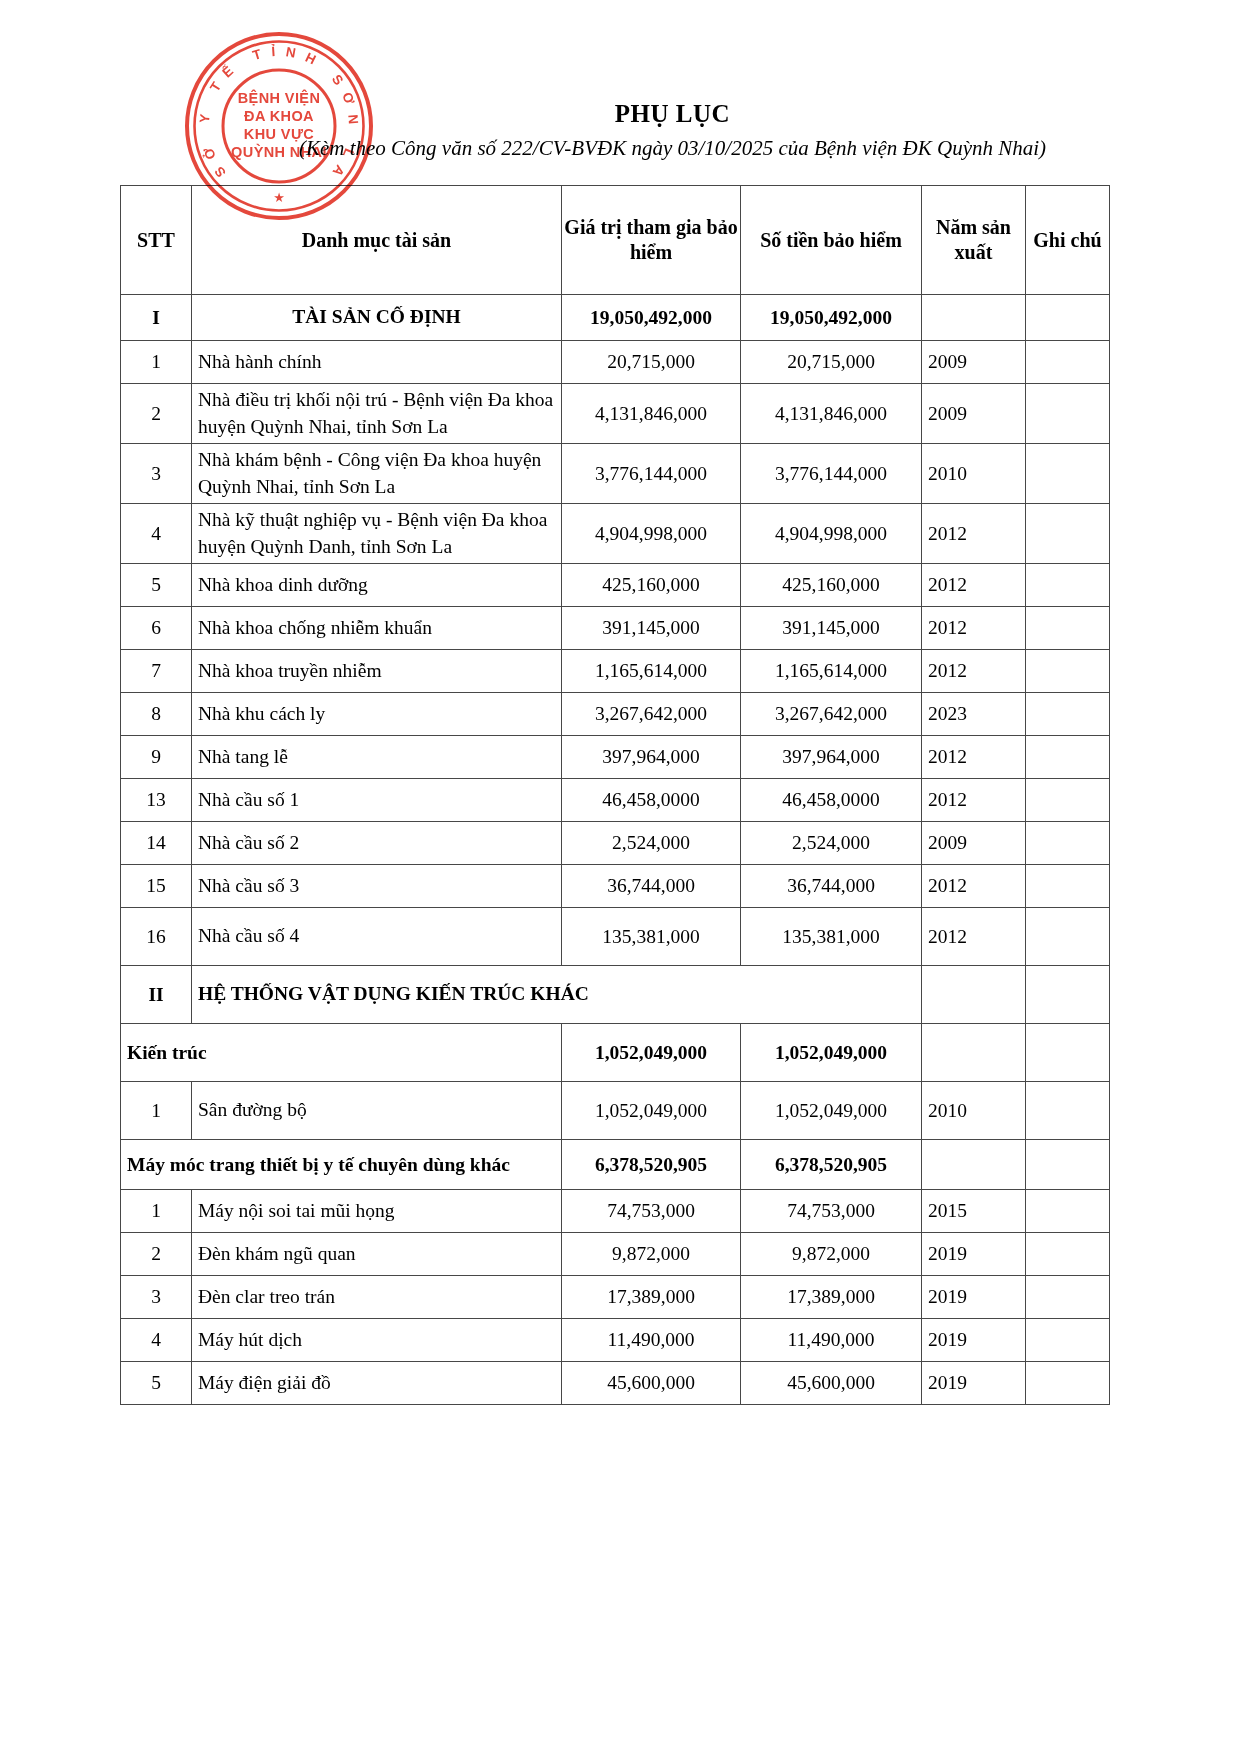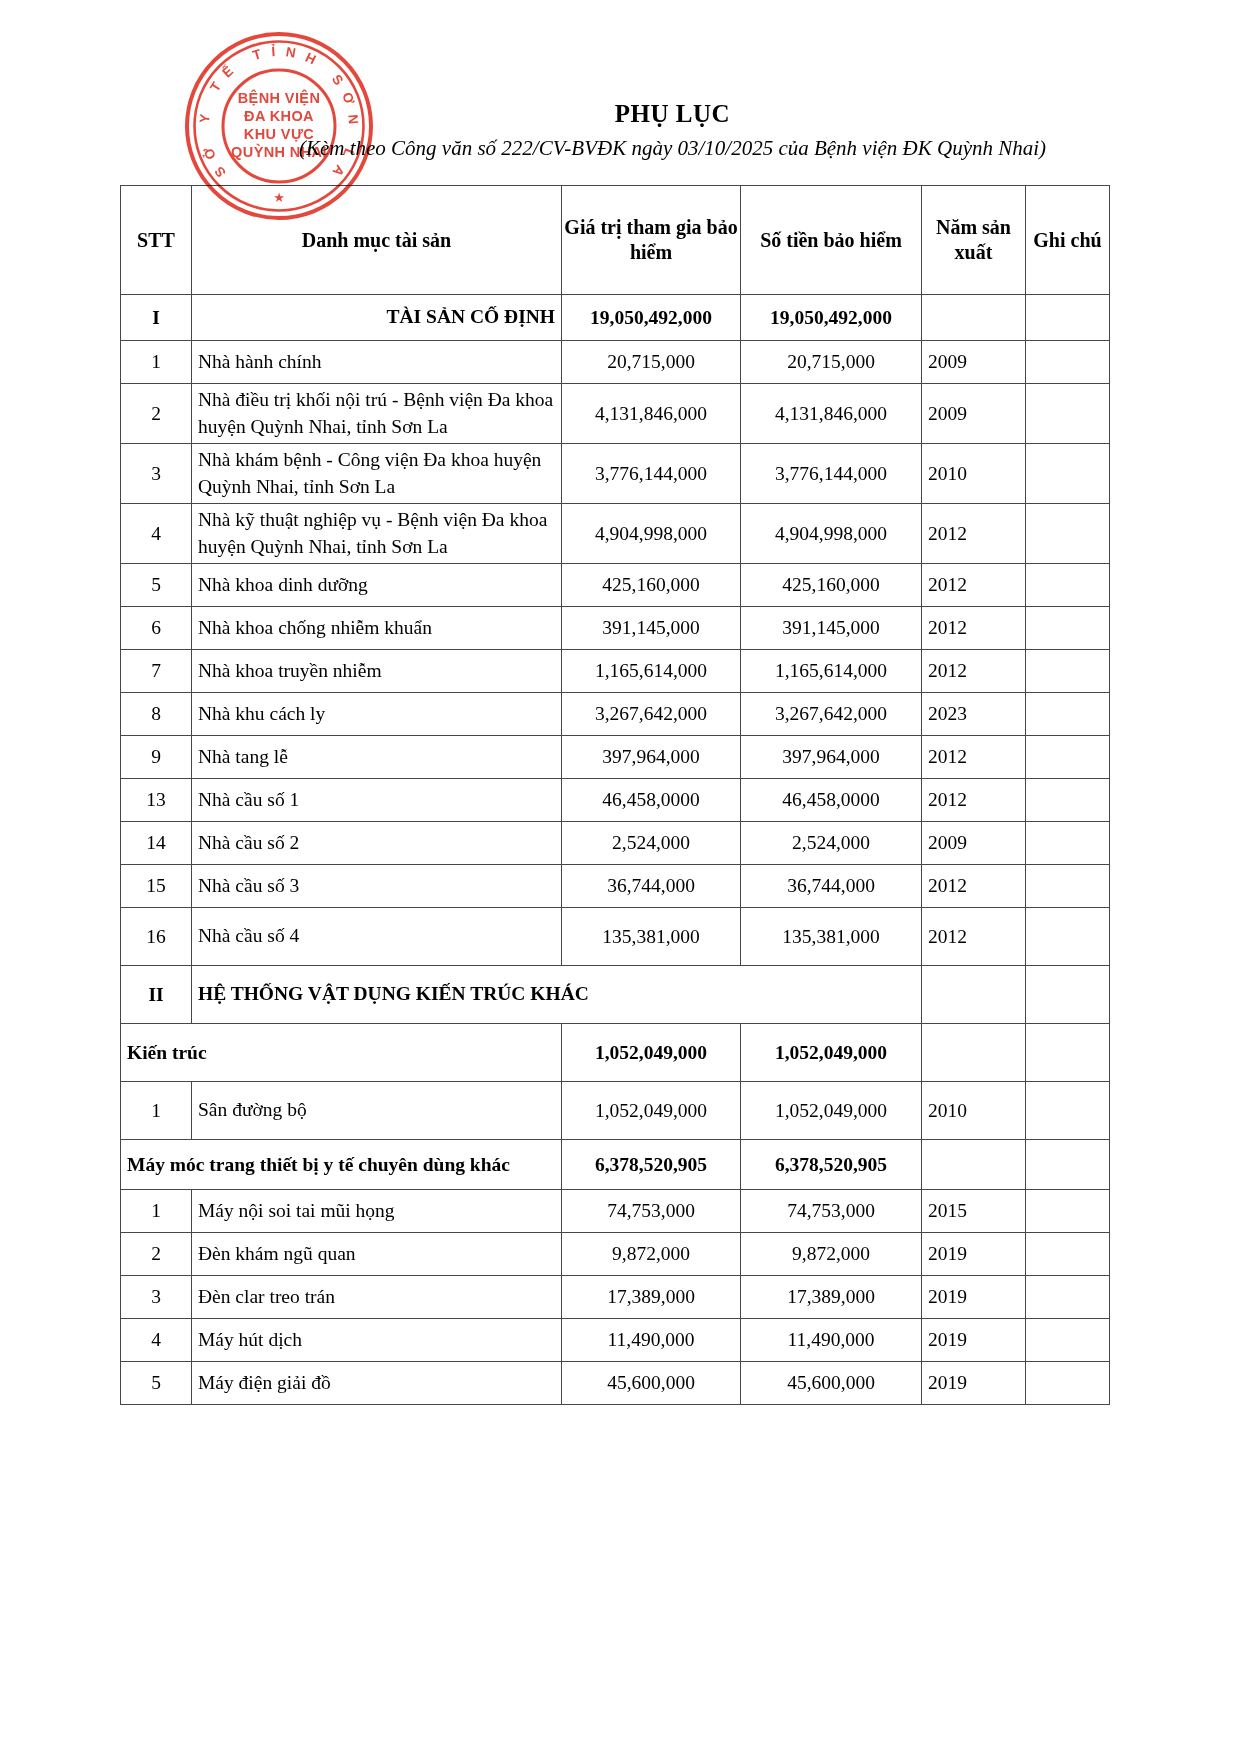--- a/index.html
+++ b/index.html
@@ -28,21 +28,21 @@
     height:100px;padding:4px 2px;
   }
   tbody tr{height:43px;}
   tbody tr.row-section{height:46px;}
   tbody tr.row-section-wide{height:44px;}
   tbody tr.row-subtotal{height:50px;padding-left:32px;}
   
   tbody tr:nth-child(n+14):nth-child(-n+17){height:58px;}
   td.c-stt{text-align:center;}
   td.c-name{text-align:left;line-height:1.36;padding-left:9px;}
-  td.c-name.center{text-align:right;}
+  td.c-name.center{text-align:center;}
   td.c-val{text-align:center;}
   td.c-year{text-align:left;}
   td.c-note{text-align:center;}
   tr.row-section td, tr.row-section-wide td, tr.row-subtotal td{font-weight:bold;}
   tr.row-subtotal td.c-name{line-height:1.3;}
   
   .stamp{
     position:absolute;left:183px;top:30px;width:192px;height:192px;
     mix-blend-mode:multiply;opacity:.93;pointer-events:none;
   }
@@ -109,21 +109,21 @@
         <tr class="row-item">
           <td class="c-stt">3</td>
           <td class="c-name">Nhà khám bệnh - Công viện Đa khoa huyện Quỳnh Nhai, tỉnh Sơn La</td>
           <td class="c-val">3,776,144,000</td>
           <td class="c-val">3,776,144,000</td>
           <td class="c-year">2010</td>
           <td class="c-note"></td>
         </tr>
         <tr class="row-item">
           <td class="c-stt">4</td>
-          <td class="c-name">Nhà kỹ thuật nghiệp vụ - Bệnh viện Đa khoa huyện Quỳnh Nhai, tỉnh Sơn La</td>
+          <td class="c-name">Nhà kỹ thuật nghiệp vụ - Bệnh viện Đa khoa huyện Quỳnh Danh, tỉnh Sơn La</td>
           <td class="c-val">4,904,998,000</td>
           <td class="c-val">4,904,998,000</td>
           <td class="c-year">2012</td>
           <td class="c-note"></td>
         </tr>
         <tr class="row-item">
           <td class="c-stt">5</td>
           <td class="c-name">Nhà khoa dinh dưỡng</td>
           <td class="c-val">425,160,000</td>
           <td class="c-val">425,160,000</td>

